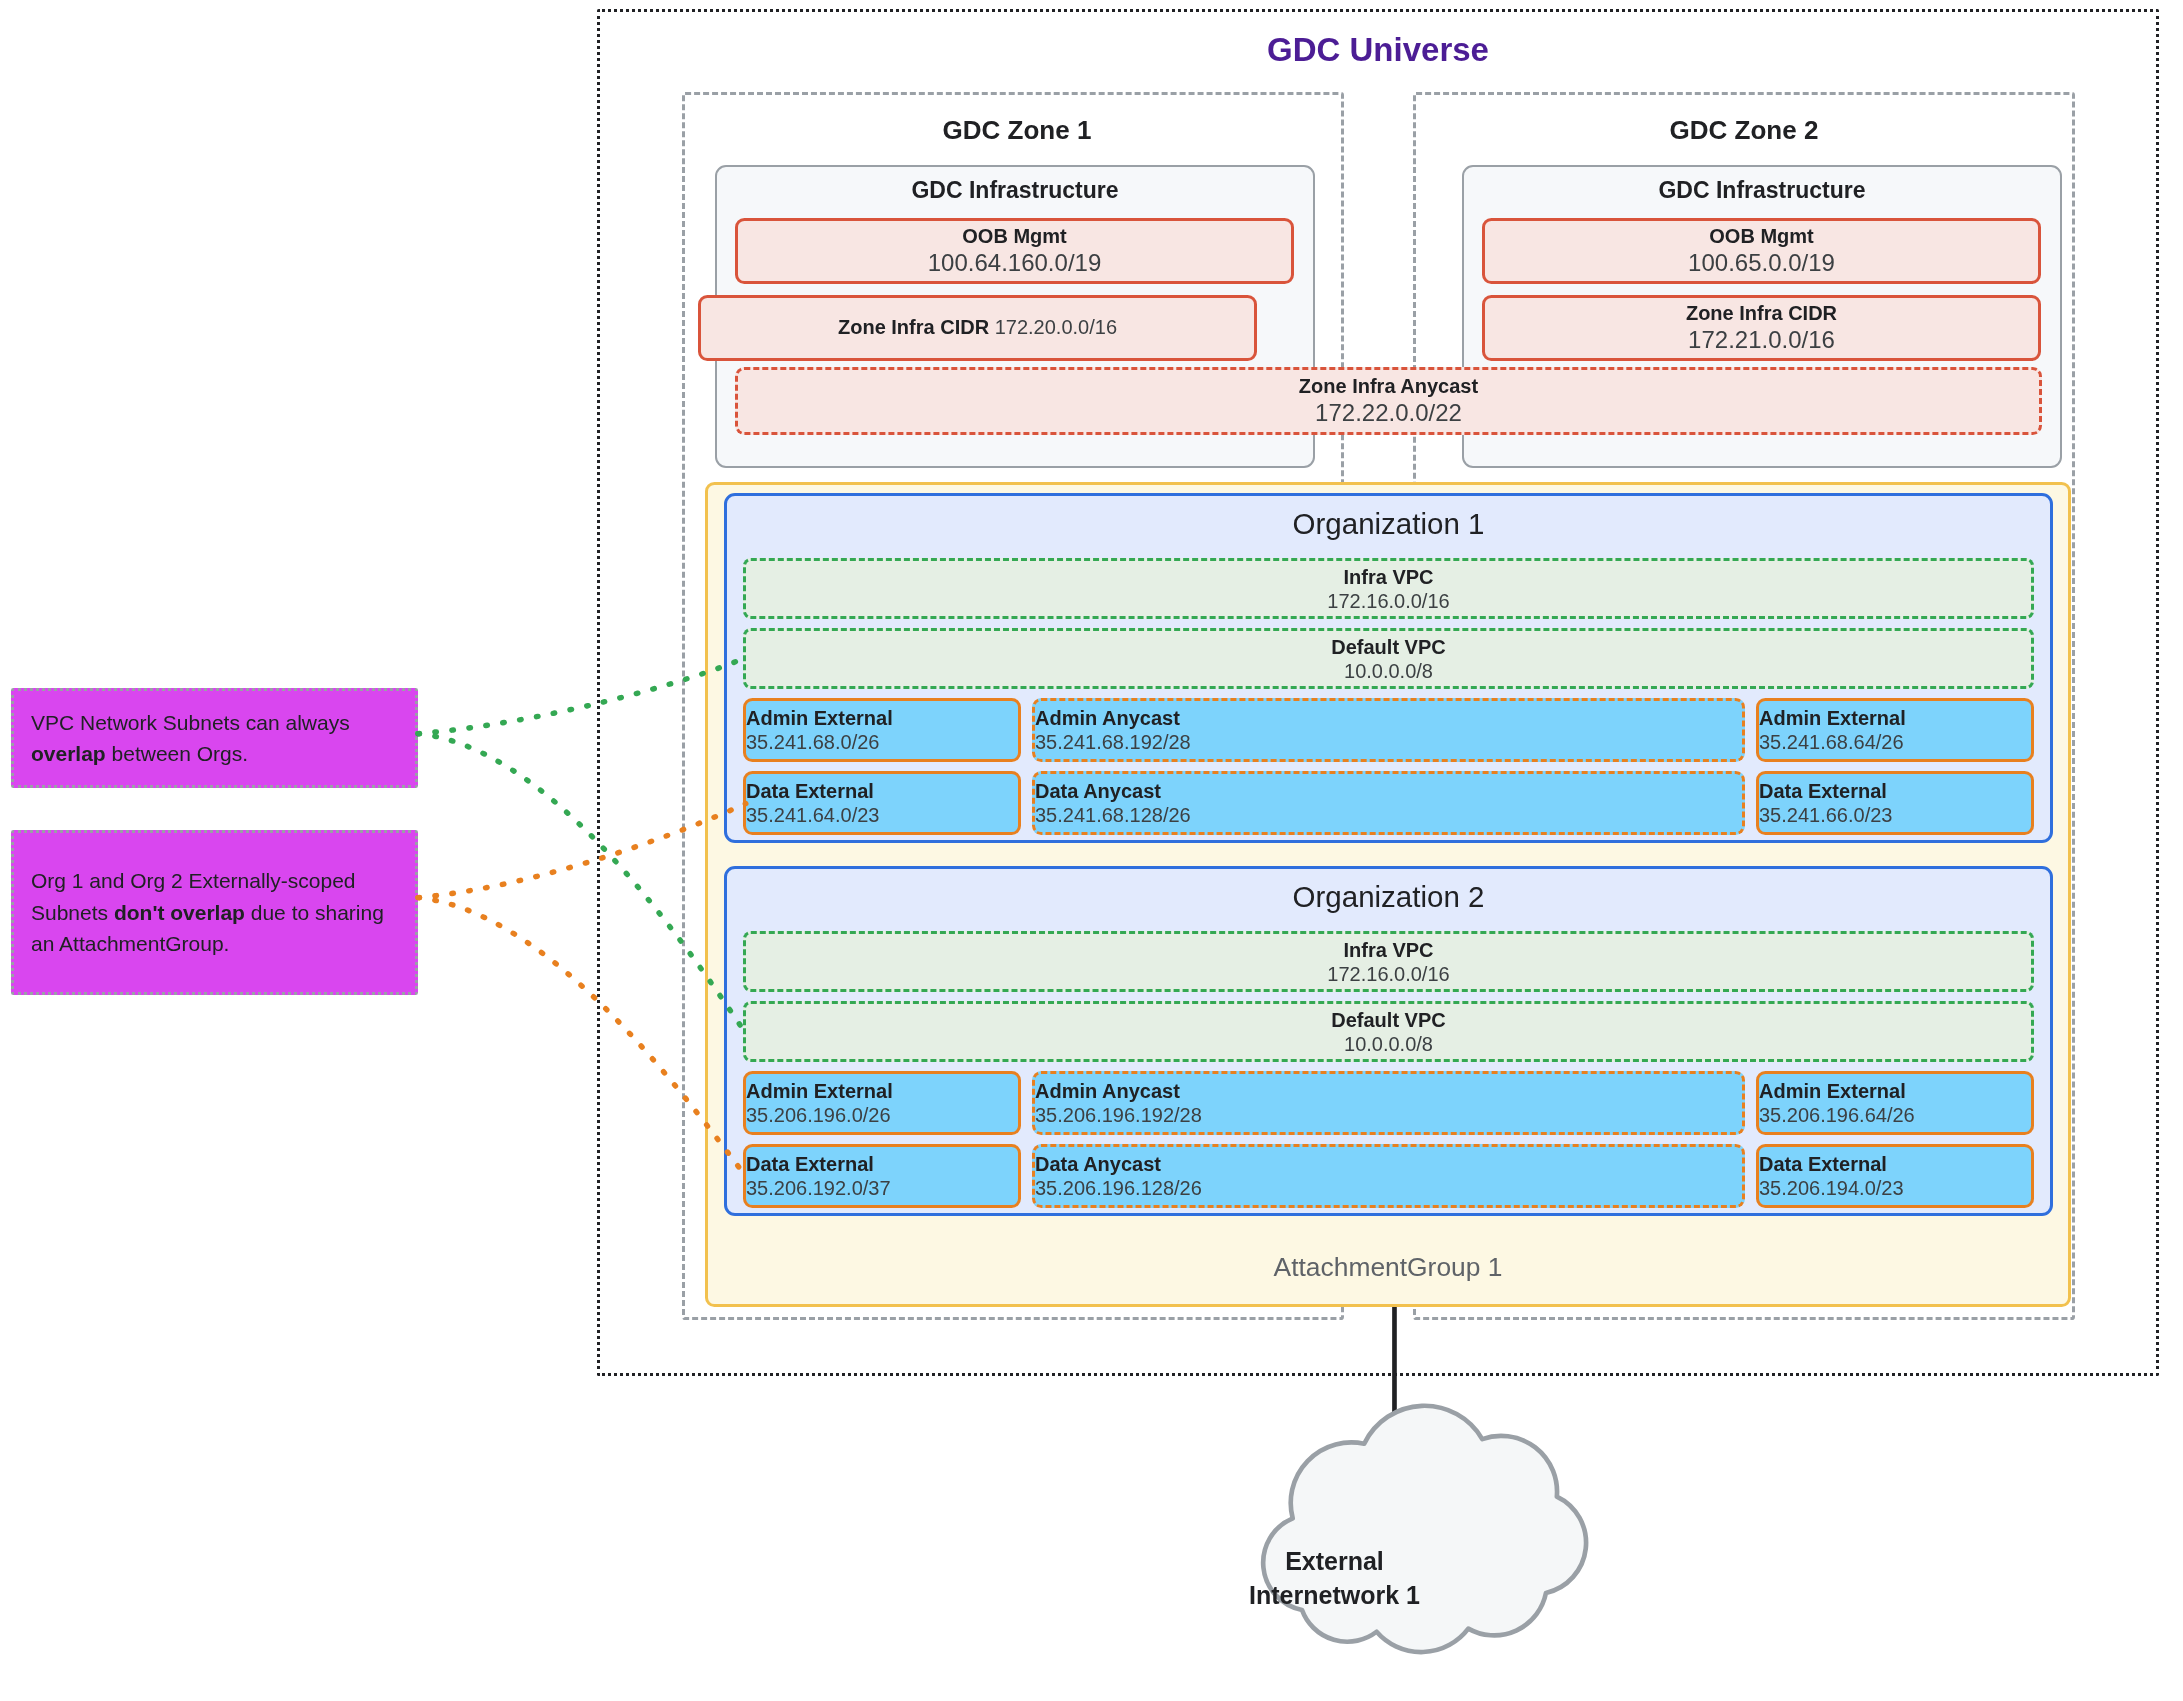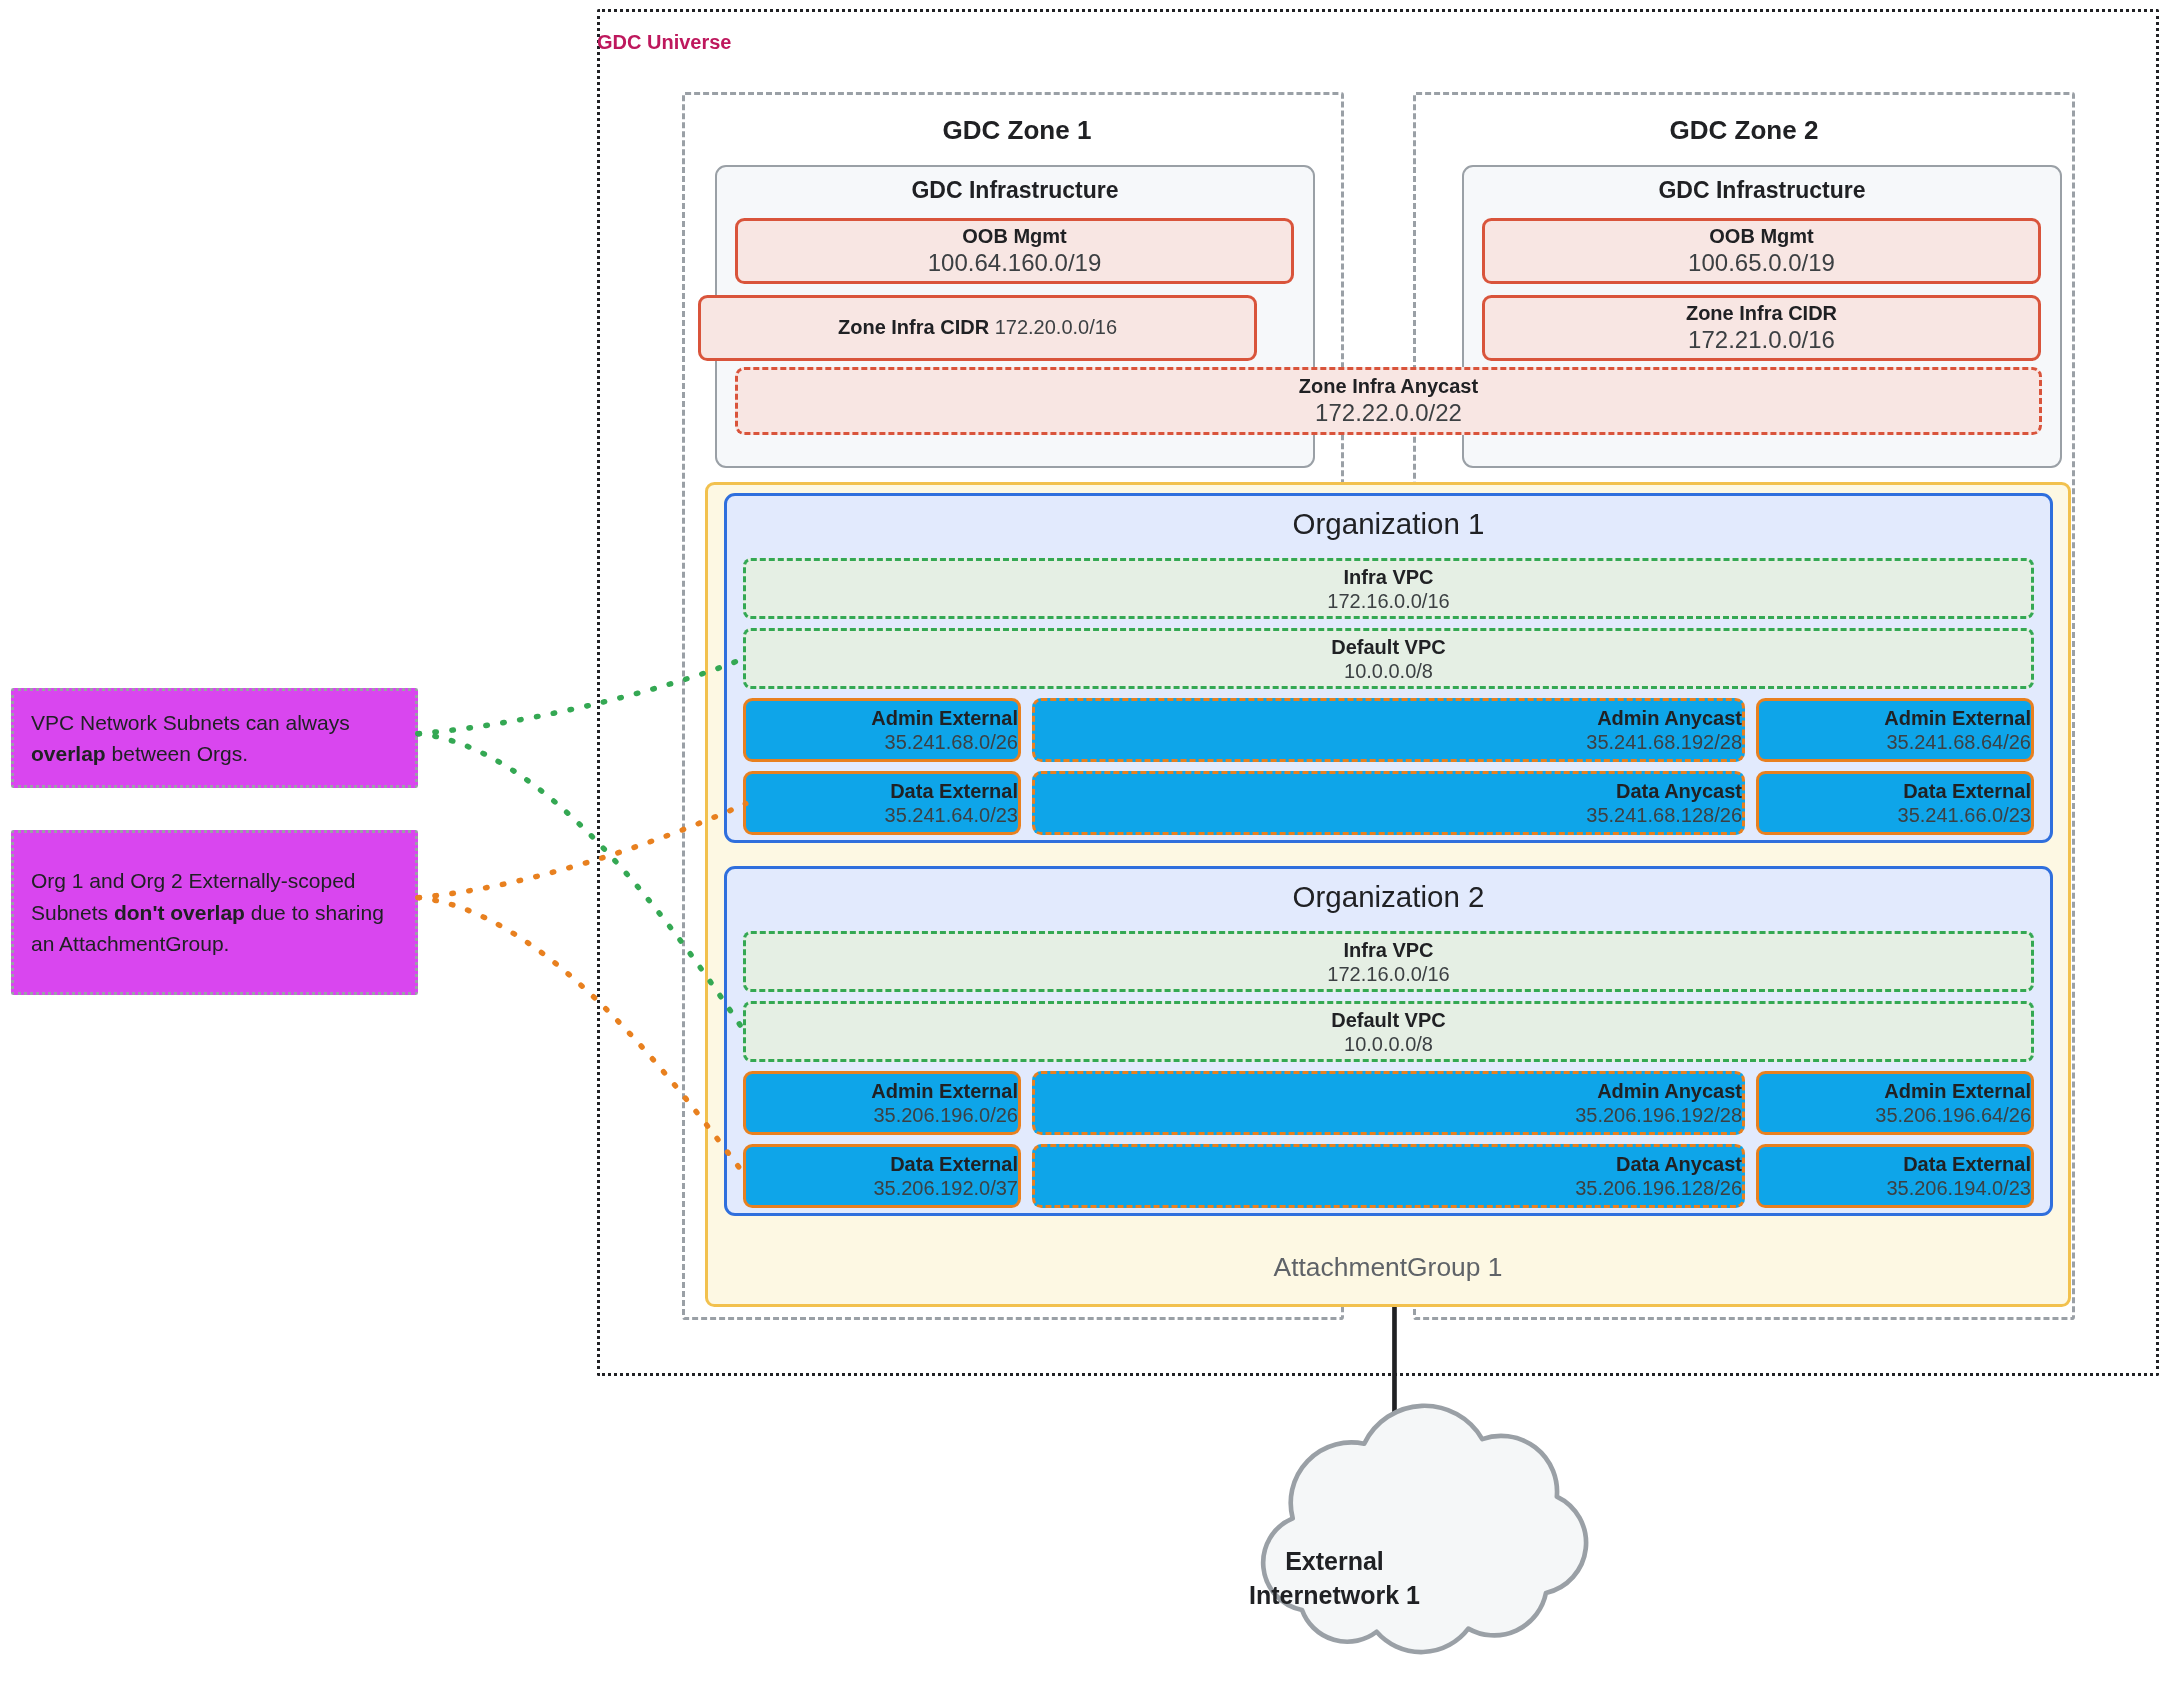--- a/index.html
+++ b/index.html
@@ -5,22 +5,22 @@
   html,body{margin:0;padding:0;background:#ffffff;}
   body{width:2183px;height:1702px;position:relative;
        font-family:"Liberation Sans","DejaVu Sans",sans-serif;
        -webkit-font-smoothing:antialiased;}
 
   .abs{position:absolute;box-sizing:border-box;}
 
   
   #universe{left:597px;top:9.3px;width:1562px;height:1367px;
             border:3.1px dotted #202124;border-radius:1.6px;background:#fff;}
-  #universe-title{left:597px;top:31px;width:1562px;
-            font-size:20px;font-weight:700;color:#be185d;}
+  #universe-title{left:597px;top:31px;width:1562px;text-align:center;
+            font-size:33px;font-weight:700;color:#4c1d95;}
 
   .zone{border:3.1px dashed #9aa0a6;border-radius:3.1px;background:transparent;}
   #zone1{left:682px;top:92px;width:662px;height:1228px;}
   #zone2{left:1413px;top:92px;width:662px;height:1228px;}
   .zone-title{font-size:26px;font-weight:700;color:#202124;text-align:center;}
   #zone1-title{left:682px;top:115px;width:662px;padding-left:8px;}
   #zone2-title{left:1413px;top:115px;width:662px;}
 
   
   .infra{background:#f6f8fa;border:2.3px solid #9aa0a6;border-radius:11px;}
@@ -63,22 +63,22 @@
   .vpc{background:#e5efe4;border:3.1px dashed #34a853;border-radius:7.8px;
        display:flex;flex-direction:column;align-items:center;justify-content:center;}
   .vpc .t{font-size:20px;font-weight:700;color:#202124;line-height:1.2;}
   .vpc .v{font-size:20px;font-weight:400;color:#3c4043;line-height:1.2;}
   #o1-infravpc{left:743px;top:558px;width:1291px;height:61px;}
   #o1-defvpc {left:743px;top:628px;width:1291px;height:61px;}
   #o2-infravpc{left:743px;top:931px;width:1291px;height:61px;}
   #o2-defvpc {left:743px;top:1001px;width:1291px;height:61px;}
 
   
-  .sub{background:#0ea5e9;border:3.1px solid #e8801f;border-radius:9.3px;
-       display:flex;flex-direction:column;align-items:flex-end;justify-content:center;}
+  .sub{background:#7dd3fc;border:3.1px solid #e8801f;border-radius:9.3px;
+       display:flex;flex-direction:column;align-items:flex-start;justify-content:center;}
   .sub.dash{border-style:dashed;}
   .sub .t{font-size:20px;font-weight:700;color:#202124;line-height:1.2;}
   .sub .v{font-size:20px;font-weight:400;color:#3c4043;line-height:1.2;}
 
   .row-a{top:698px;} .row-b{top:771px;}
   .row-c{top:1071px;} .row-d{top:1144px;}
   .col-l{left:743px;width:278px;}
   .col-m{left:1032px;width:713px;}
   .col-r{left:1756px;width:278px;}
   .subh{height:64px;}

